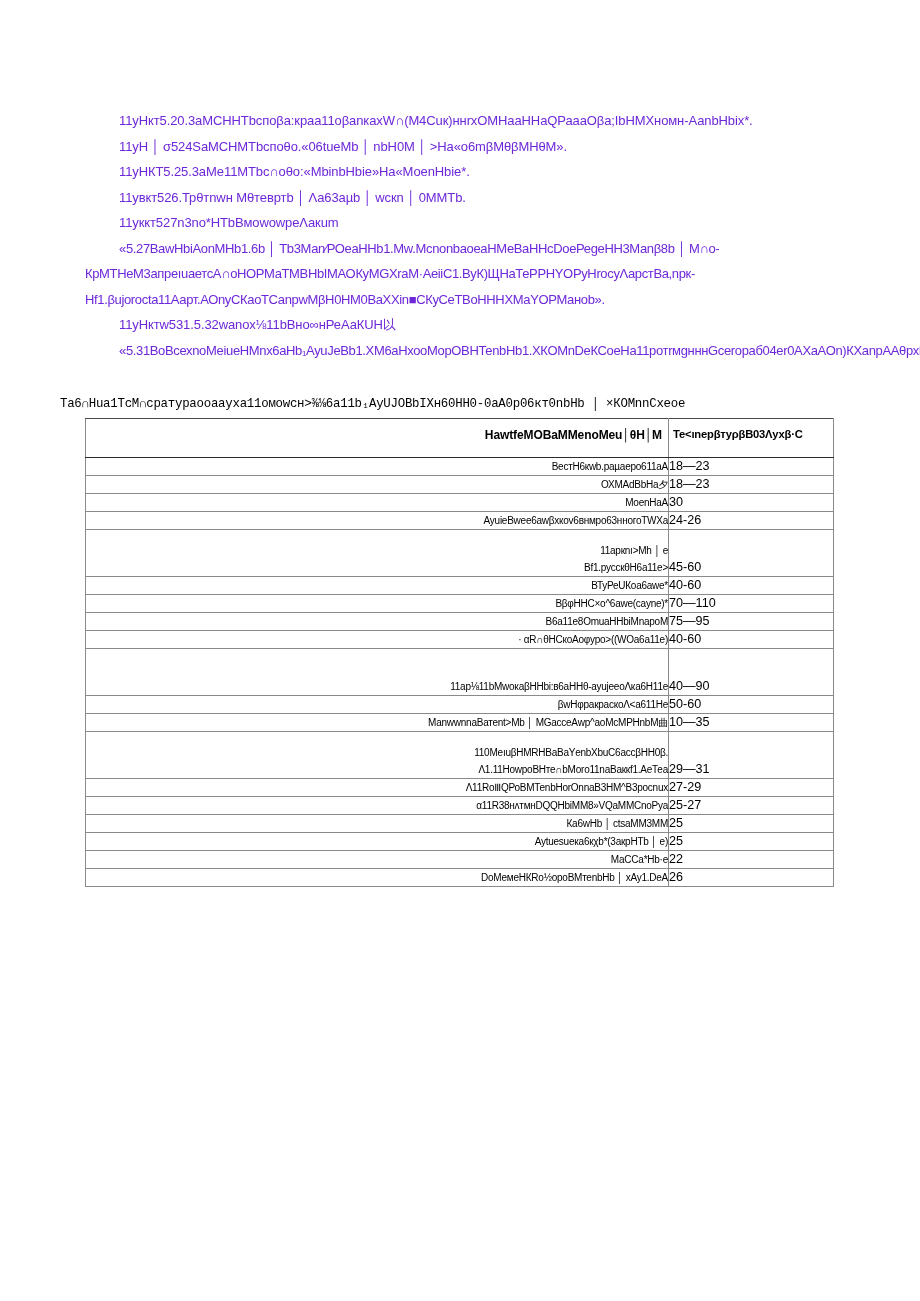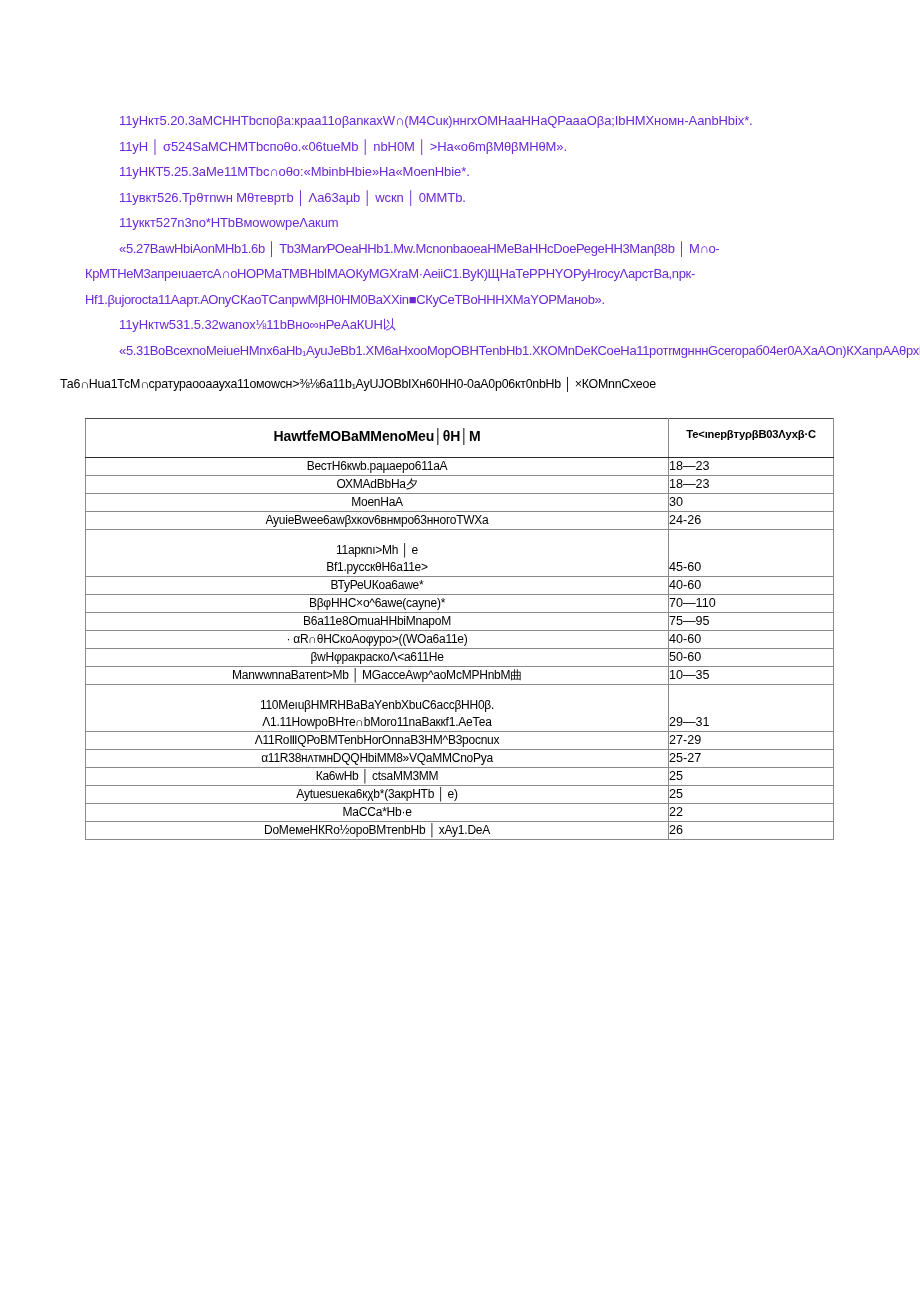--- a/index.html
+++ b/index.html
@@ -43,26 +43,27 @@
     white-space: normal;
     line-height: 25.5px;
     text-align: left;
   }
   .para.tight { letter-spacing: -0.35px; }
 
   
   .tbl-caption {
     position: absolute;
     left: 60px;
-    top: 375px;
+    top: 395px;
     width: 800px;
     font-size: 12.4px;
     line-height: 18px;
     letter-spacing: -0.25px;
     white-space: nowrap;
+    font-family: Liberation Mono, monospace;
   }
 
   
   .tbl-wrap {
     position: absolute;
     left: 85px;
     top: 418px;
     width: 748px;
   }
   table.data {
@@ -76,42 +77,42 @@
   table.data th, table.data td {
     border: 1px solid #8a8a8a;
     vertical-align: bottom;
     padding: 0;
   }
   table.data thead th {
     border-top: 1px solid #4a4a4a;
     border-bottom: 1px solid #2b2b2b;
   }
   table.data thead th.h1 {
-    text-align: center;
-    font-size: 14px;
+    text-align: right;
+    font-size: 12px;
     font-weight: bold;
     letter-spacing: -0.1px;
     padding: 9px 6px 7px 6px;
     height: 22px;
     vertical-align: top;
   }
   table.data thead th.h2 {
-    text-align: center;
+    text-align: left;
     font-size: 11.2px;
     font-weight: bold;
     letter-spacing: -0.2px;
     padding: 9px 4px 7px 4px;
     vertical-align: top;
   }
   td.name {
-    font-size: 12px;
+    font-size: 10px;
     letter-spacing: -0.25px;
     padding: 3px 4px 4px 5px;
     line-height: 17px;
-    text-align: center;
+    text-align: right;
   }
   td.val {
     font-size: 12.6px;
     padding: 3px 4px 5px 4px;
     line-height: 17px;
   }
 </style>
 </head>
 <body>
 
@@ -173,20 +174,24 @@
           </tr>
           <tr>
             <td class="name">В6а11е8ОmuаННbiМnароМ</td>
             <td class="val">75—95</td>
           </tr>
           <tr>
             <td class="name">·  αR∩θНСкоАоφуро&gt;((WОа6а11е)</td>
             <td class="val">40-60</td>
           </tr>
           <tr>
+            <td class="name" style="height: 46px;">11ар⅛11bМwокаβННbi:в6аННθ-ауujееоɅка6Н11е</td>
+            <td class="val">40—90</td>
+          </tr>
+          <tr>
             <td class="name">βwНφракраскоɅ&lt;а611Не</td>
             <td class="val">50-60</td>
           </tr>
           <tr>
             <td class="name">МаnwwnnаВатеnt&gt;Мb │ МGассеАwp^аоМсМРНnbМ曲</td>
             <td class="val">10—35</td>
           </tr>
           <tr>
             <td class="name" style="height: 46px;">110МеıuβНМRНВаВаYеnbХbuС6ассβНН0β.<br>Ʌ1.11НоwроВНте∩bМоrо11naВаккf1.АеТеа</td>
             <td class="val">29—31</td>

